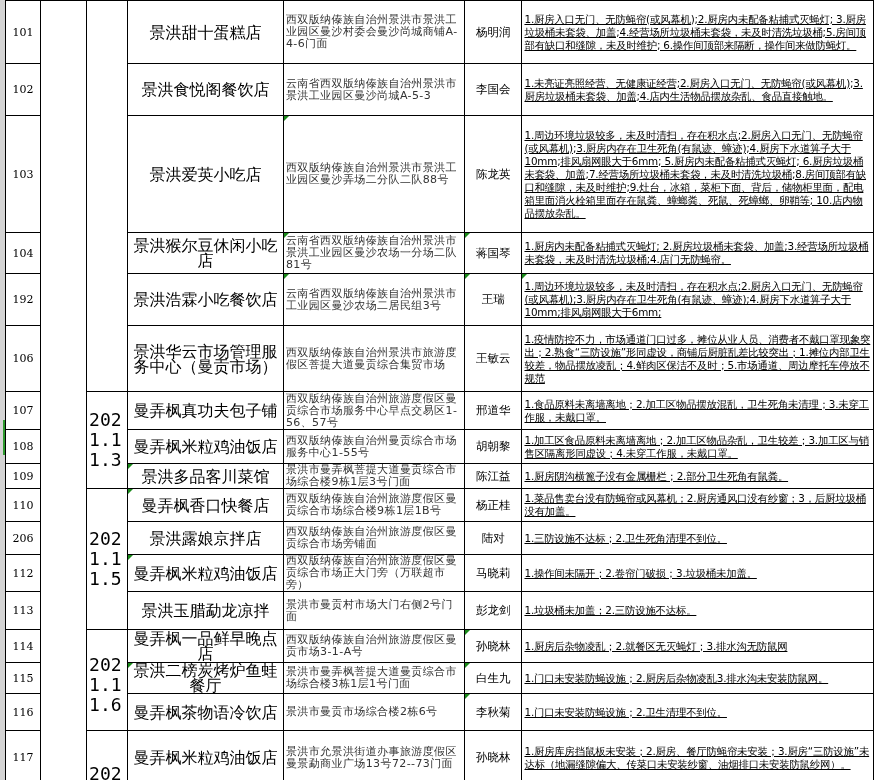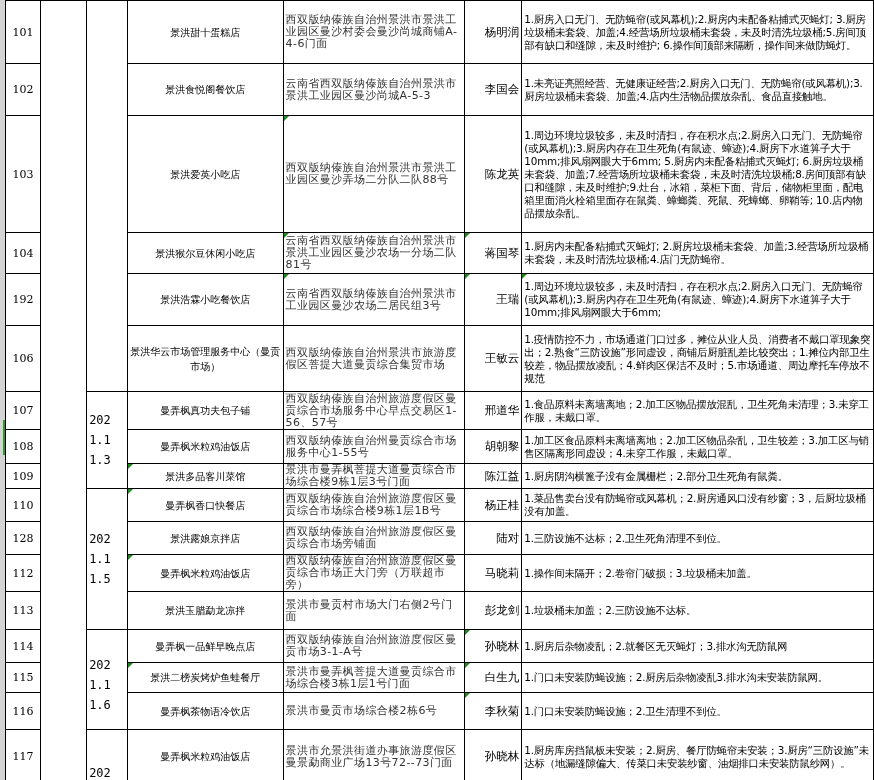--- a/index.html
+++ b/index.html
@@ -3,25 +3,25 @@
 <meta charset="utf-8">
 <style>
   html, body { margin:0; padding:0; background:#ffffff; }
   body { width:874px; height:780px; overflow:hidden; position:relative;
          font-family:"DejaVu Sans", "Liberation Sans", sans-serif; }
   .left-strip { position:absolute; left:0; top:0; width:5px; height:780px; background:#d4d4d4; border-right:1px solid #b8b8b8; }
   .sheet { position:absolute; left:5px; top:0; border-collapse:collapse; table-layout:fixed; }
   .sheet td { border:1px solid #000; padding:0 2px; vertical-align:middle; overflow:hidden; position:relative; }
   .c-no { width:30px; text-align:center; font-family:"DejaVu Serif","Liberation Serif",serif; font-size:11px;margin-left:23px; }
   .c-blank { width:42px; }
-  .c-date { width:36px; font-family:"DejaVu Sans Mono","Liberation Mono",monospace; font-size:12px; line-height:20px; vertical-align:middle; padding-left:3px; }
-  .c-name { width:153px; text-align:center; font-size:10px; line-height:15px; }
+  .c-date { width:36px; font-family:"DejaVu Sans Mono","Liberation Mono",monospace; font-size:18px; line-height:20px; vertical-align:middle; padding-left:3px; }
+  .c-name { width:153px; text-align:center; font-size:16px; line-height:15px; }
   .c-addr { width:179px; font-size:11px; line-height:12px; color:#333; letter-spacing:0.4px;margin-top:13px; }
-  .c-person { width:53px; text-align:right; font-size:11.5px; }
-  .c-issues { width:352px; font-size:10.4px; line-height:13px; letter-spacing:-0.2px; }
+  .c-person { width:53px; text-align:center; font-size:11.5px; }
+  .c-issues { width:352px; font-size:10.4px; line-height:13px; letter-spacing:-0.2px;text-decoration:underline; }
   .tri { position:absolute; left:0; top:0; width:0; height:0; border-top:5px solid #1a8a1a; border-right:5px solid transparent; }
   .rowsel { position:absolute; left:3px; width:2px; background:#2e9a2e; }
 </style>
 </head>
 <body>
 
 <div class="left-strip"></div>
 <div class="rowsel" style="top:420px;height:35px;"></div>
 
 <table class="sheet">
@@ -122,21 +122,21 @@
         <div>1.1</div>
         <div>1.5</div>
       </td>
       <td class="c-name"><span class="tri"></span><span>曼弄枫香口快餐店</span></td>
       <td class="c-addr">西双版纳傣族自治州旅游度假区曼贡综合市场综合楼9栋1层1B号</td>
       <td class="c-person">杨正桂</td>
       <td class="c-issues">1.菜品售卖台没有防蝇帘或风幕机；2.厨房通风口没有纱窗；3，后厨垃圾桶没有加盖。</td>
     </tr>
 
     <tr style="height:33px">
-      <td class="c-no">128</td>
+      <td class="c-no">206</td>
       <td class="c-name">景洪露娘京拌店</td>
       <td class="c-addr">西双版纳傣族自治州旅游度假区曼贡综合市场旁铺面</td>
       <td class="c-person">陆对</td>
       <td class="c-issues">1.三防设施不达标；2.卫生死角清理不到位。</td>
     </tr>
 
     <tr style="height:33px">
       <td class="c-no">112</td>
       <td class="c-name"><span class="tri"></span><span>曼弄枫米粒鸡油饭店</span></td>
       <td class="c-addr">西双版纳傣族自治州旅游度假区曼贡综合市场正大门旁（万联超市旁）</td>

